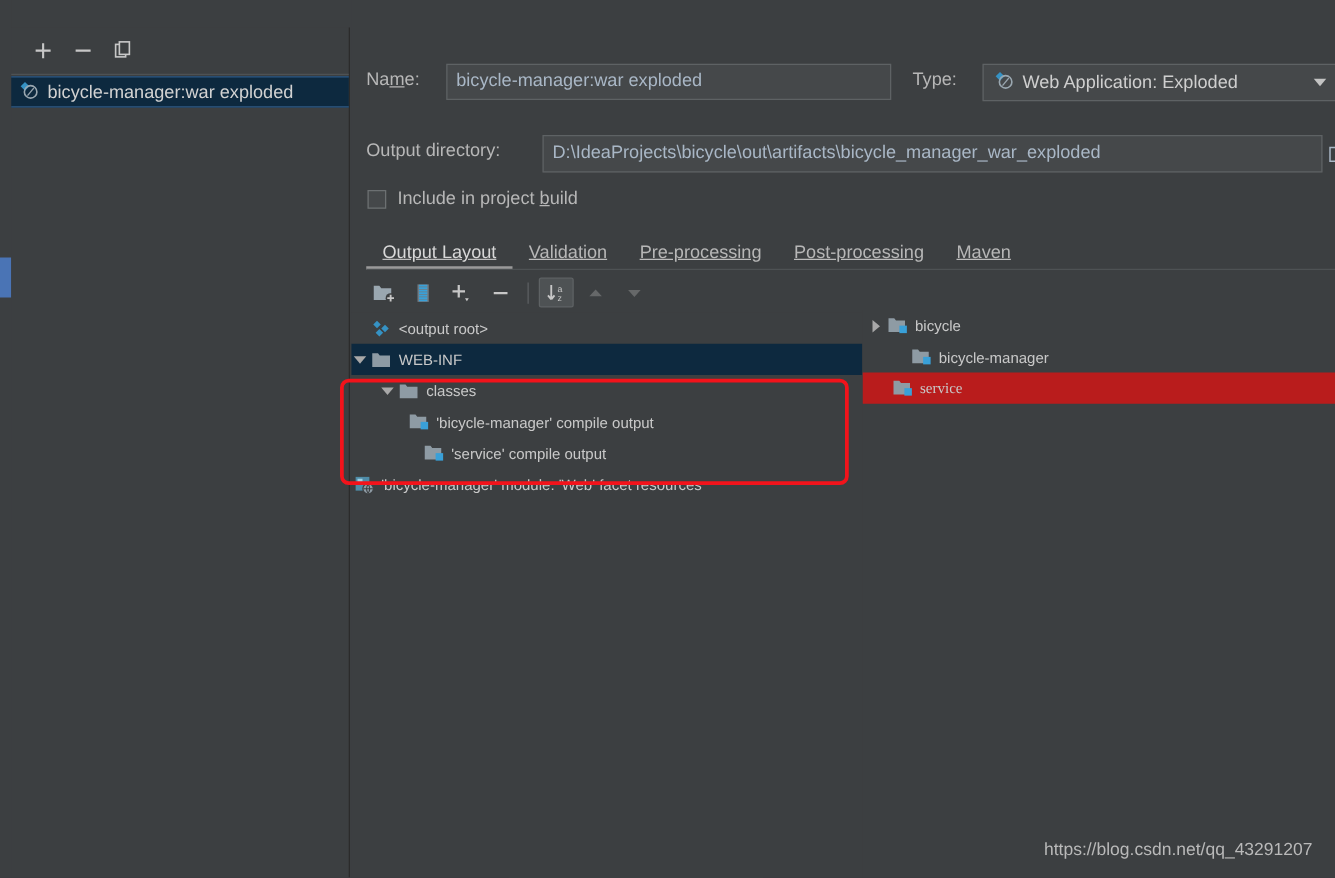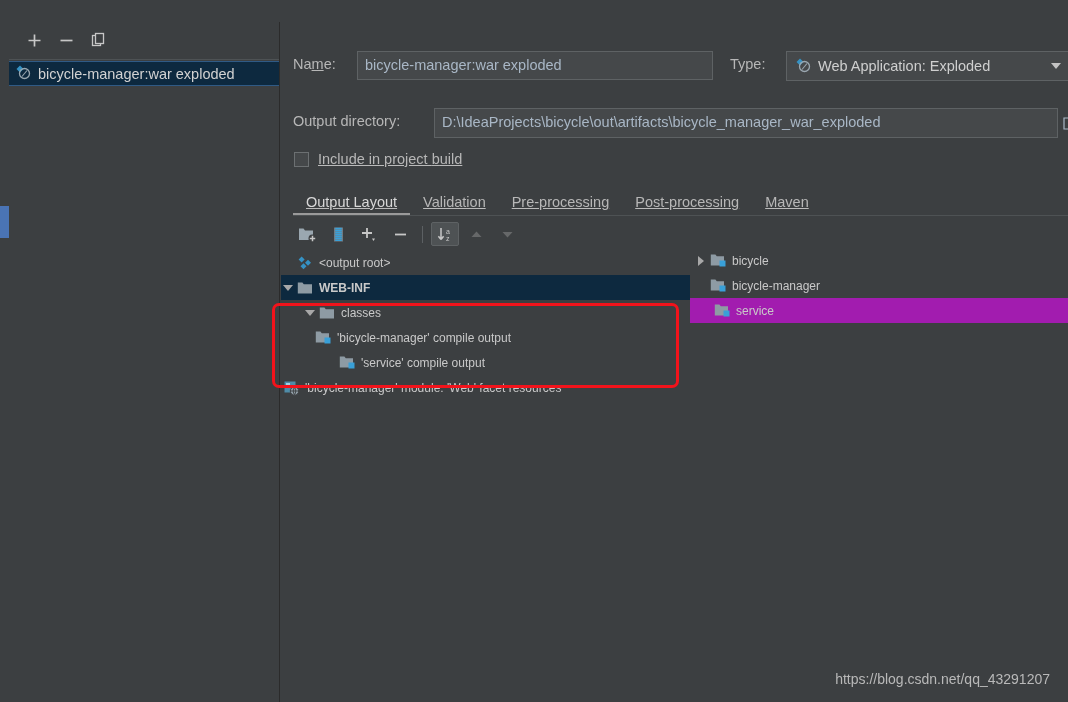--- a/index.html
+++ b/index.html
@@ -89,21 +89,21 @@
   #outdir-input {
     position: absolute; left: 153px; top: 108px; width: 624px; height: 30px;
   }
   #outdir-browse {
     position: absolute; left: 777px; top: 108px; width: 26px; height: 30px;
     display: flex; align-items: center; justify-content: center;
   }
 
   #include-row {
     position: absolute; left: 13px; top: 151px;
-    display: flex; align-items: center; gap: 9px; text-decoration: underline;
+    display: flex; align-items: center; gap: 9px;
   }
   .checkbox {
     width: 15px; height: 15px; background: #45484a;
     border: 1px solid #6c7072;
   }
 
   
   .tabs {
     position: absolute; left: 12px; top: 188px; right: 0; height: 28px;
     display: flex; align-items: flex-end; gap: 0; text-decoration: underline;
@@ -146,22 +146,22 @@
     font-size: 14.5px; color: #b7b7b7; margin-top: 44px;
   }
   .help-icon {
     width: 15px; height: 15px; border: 1px solid #9a9a9a; border-radius: 50%;
     font-size: 11px; line-height: 13px; text-align: center; color: #a8a8a8;
   }
   .trow {
     height: 25px; display: flex; align-items: center;
     font-size: 12px; color: #c9c9c9; white-space: nowrap;
   }
-  .trow.selected { background: #0d293f; font-weight: bold; }
-  .trow.selected-full { background: #a21caf; }
+  .trow.selected { background: #0d293f; }
+  .trow.selected-full { background: #b91c1c; font-family: Liberation Serif, serif; }
   .arrow {
     width: 14px; height: 25px; display: flex; align-items: center; justify-content: center;
     flex: 0 0 14px;
   }
   .arrow .tri-down {
     width: 0; height: 0; border-left: 5px solid transparent;
     border-right: 5px solid transparent; border-top: 6px solid #a8a8a8;
   }
   .arrow .tri-right {
     width: 0; height: 0; border-top: 5px solid transparent;
@@ -349,21 +349,21 @@
             <i class="tri-down"></i>
           </span>
         <span class="ticon">
           <svg width="16" height="14" viewBox="0 0 16 14">
               <path d="M0.8 12.5V1.5h4.6L6.8 3.3H15v9.2z" fill="#8e9ba4"></path>
             </svg>
         </span>
         <span class="tlabel">classes</span>
       </div>
 
-      <div class="trow" style="padding-left:32px">
+      <div class="trow" style="padding-left:44px">
         <span class="ticon">
           <svg width="17" height="15" viewBox="0 0 17 15">
             <path d="M0.8 12.5V1.5h4.6L6.8 3.3H14v9.2z" fill="#8e9ba4"></path>
             <rect x="9.5" y="7.5" width="6" height="6" fill="#39a0d8"></rect>
           </svg>
         </span>
         <span class="tlabel">'bicycle-manager' compile output</span>
       </div>
 
       <div class="trow" style="padding-left:56px">
@@ -396,21 +396,21 @@
             <i class="tri-right"></i>
           </span>
         <span class="ticon">
           <svg width="17" height="15" viewBox="0 0 17 15">
             <path d="M0.8 12.5V1.5h4.6L6.8 3.3H14v9.2z" fill="#8e9ba4"></path>
             <rect x="9.5" y="7.5" width="6" height="6" fill="#39a0d8"></rect>
           </svg>
         </span>
         <span class="tlabel">bicycle</span>
       </div>
-      <div class="trow" style="padding-left:18px">
+      <div class="trow" style="padding-left:37px">
         <span class="ticon">
           <svg width="17" height="15" viewBox="0 0 17 15">
             <path d="M0.8 12.5V1.5h4.6L6.8 3.3H14v9.2z" fill="#8e9ba4"></path>
             <rect x="9.5" y="7.5" width="6" height="6" fill="#39a0d8"></rect>
           </svg>
         </span>
         <span class="tlabel">bicycle-manager</span>
       </div>
       <div class="trow selected-full" style="padding-left:22px">
         <span class="ticon">

